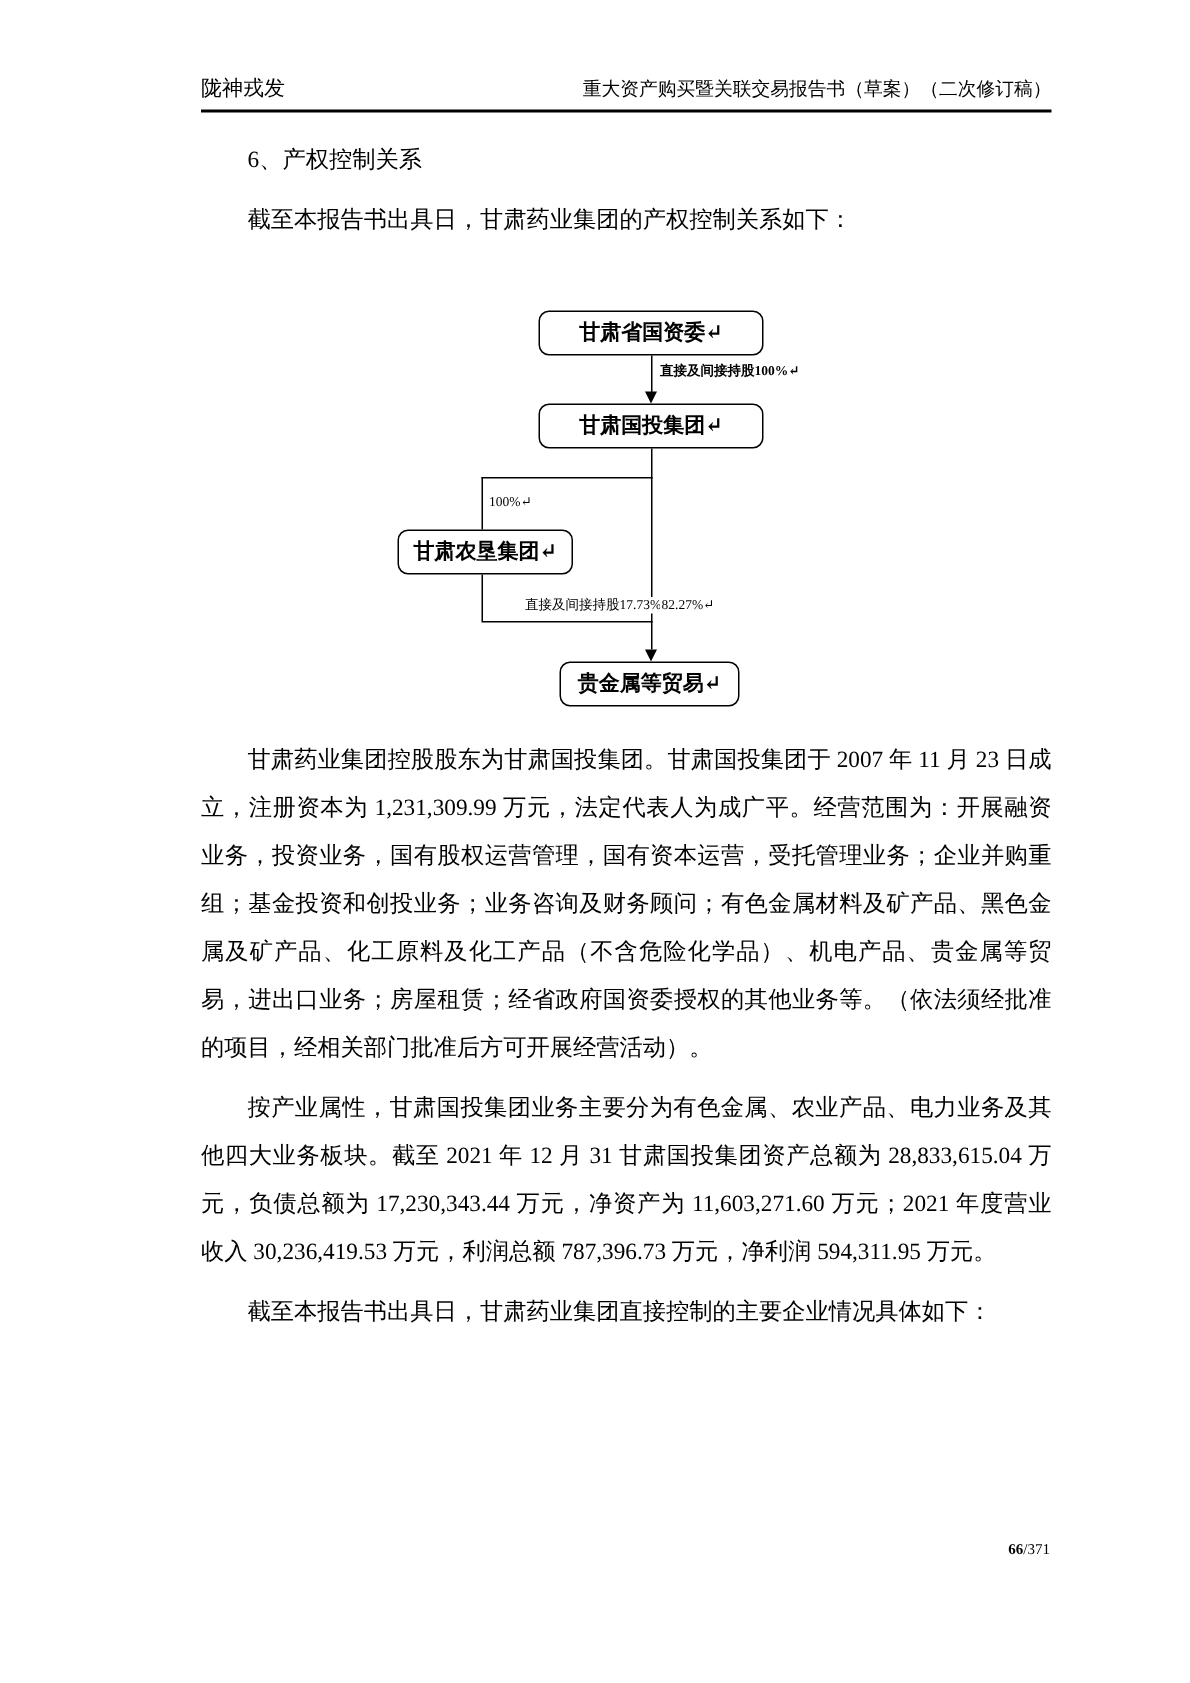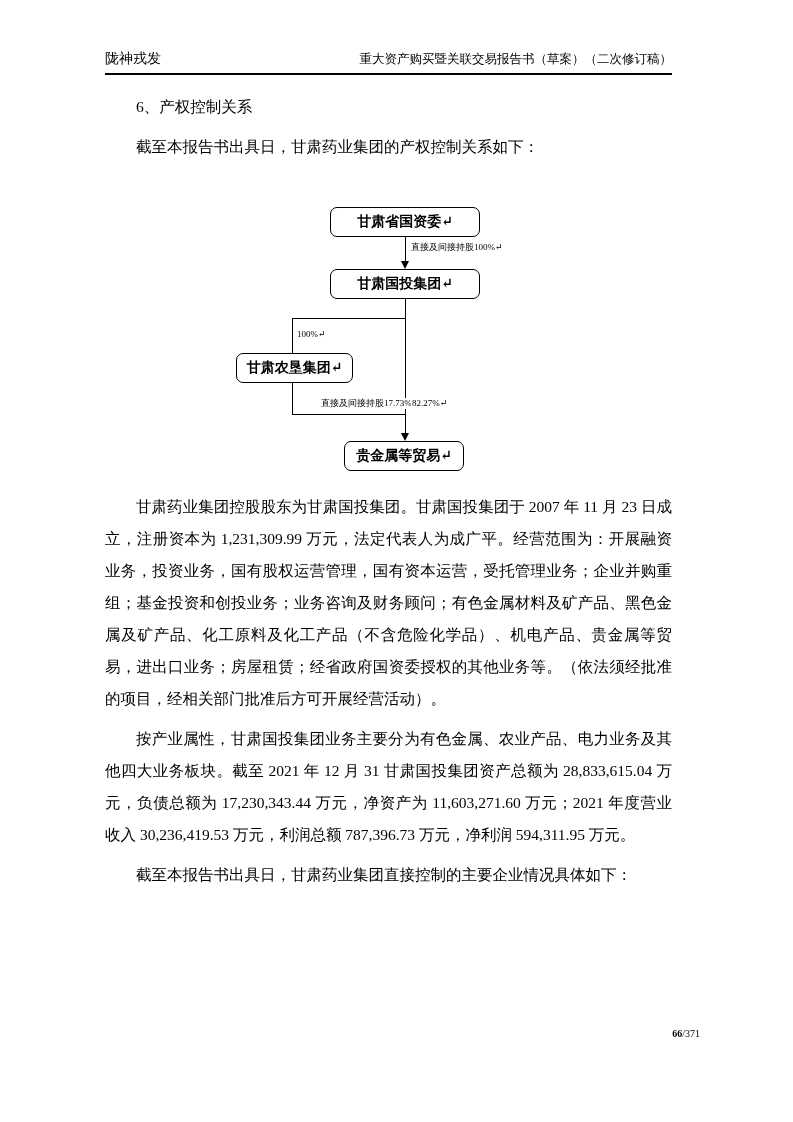--- a/index.html
+++ b/index.html
@@ -6,21 +6,21 @@
   .page{
     position:relative;
     width:793px;height:1122px;
     background:#ffffff;
     overflow:hidden;
     font-family:"Liberation Serif","DejaVu Serif",serif;
     color:#000;
   }
   .content{
     position:absolute;
-    left:105px;top:50px;width:567px;
+    left:134px;top:50px;width:567px;
   }
   .header{
     display:flex;
     justify-content:space-between;
     align-items:flex-end;
     border-bottom:2px solid #000;
     padding-bottom:5px;
   }
   .header-left{font-size:14px;}
   .header-right{font-size:12.5px;}
@@ -103,21 +103,21 @@
     <p class="heading">6、产权控制关系</p>
 
     <p class="para">截至本报告书出具日，甘肃药业集团的产权控制关系如下：</p>
 
     <div class="diagram">
 
       <div class="node" style="left:225px;top:18px;width:150px;text-align:right;">甘肃省国资委↵</div>
 
       <div class="vline" style="left:300px;top:48px;height:25px;"></div>
       <div class="arrow" style="left:296px;top:72px;"></div>
-      <div class="edge-label" style="left:305px;top:53px;">直接及间接持股100%↵</div>
+      <div class="edge-label" style="left:305px;top:53px;font-weight:bold;">直接及间接持股100%↵</div>
 
       <div class="node" style="left:225px;top:80px;width:150px;">甘肃国投集团↵</div>
 
       <div class="vline" style="left:300px;top:110px;height:134px;"></div>
 
       <div class="hline" style="left:187px;top:129px;width:114px;"></div>
       <div class="vline" style="left:187px;top:129px;height:35px;"></div>
       <div class="edge-label" style="left:191px;top:140px;">100%↵</div>
 
       <div class="node" style="left:131px;top:164px;width:117px;">甘肃农垦集团↵</div>

